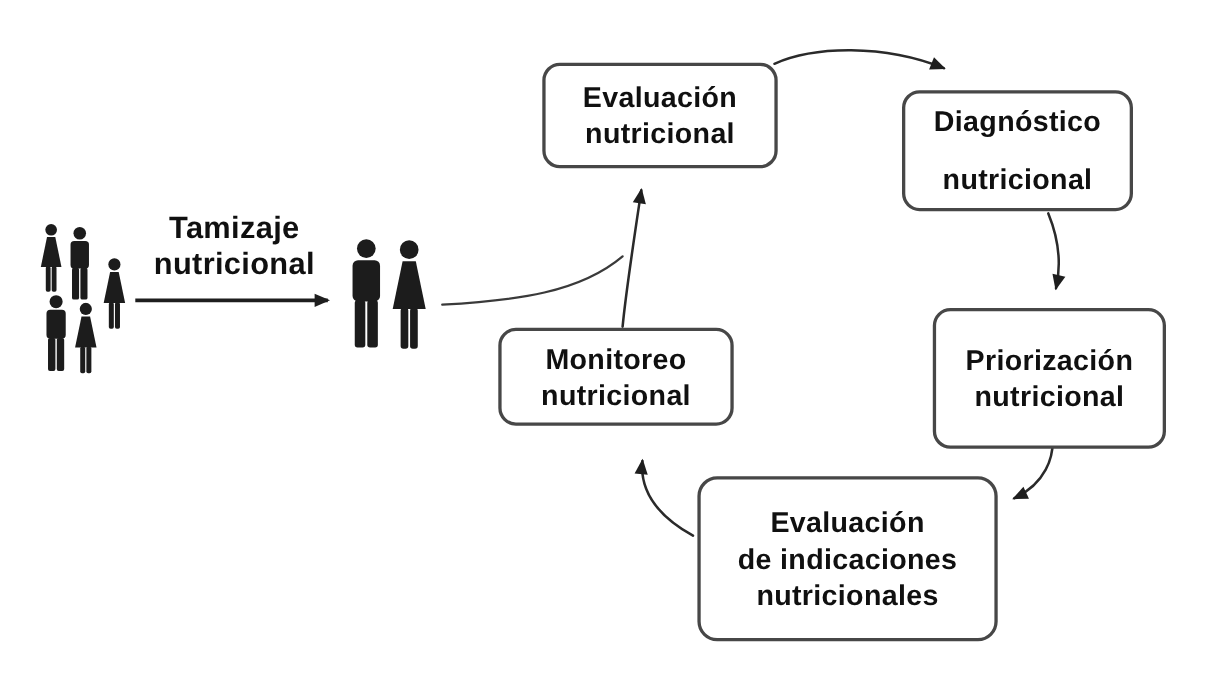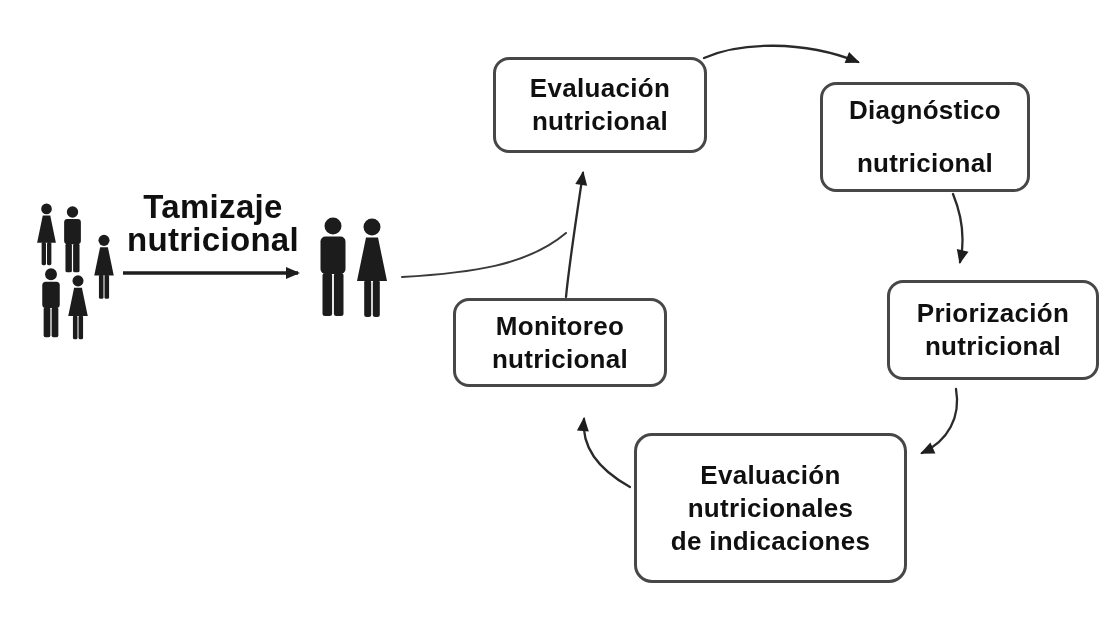--- a/index.html
+++ b/index.html
@@ -25,27 +25,27 @@
     text-align:center;
     color:#101010;
     font-weight:bold;
     font-size:26px;
     line-height:33px;
     letter-spacing:0.3px;
     z-index:2;
   }
   .n-eval {left:493px;top:57px; width:214px;height:96px;}
   .n-diag {left:820px;top:82px; width:210px;height:110px;gap:20px;}
-  .n-prio {left:848px;top:280px;width:212px;height:100px;margin-left:39px;}
+  .n-prio {left:848px;top:280px;width:212px;height:128px;}
   .n-moni {left:453px;top:298px;width:214px;height:89px;}
   .n-elab {left:634px;top:433px;width:273px;height:150px;border-radius:18px;}
   .screen-label{
     position:absolute;left:113px;top:190px;width:200px;
     text-align:center;color:#101010;font-weight:bold;
-    font-size:33px;line-height:33px;letter-spacing:0.3px;
+    font-size:28px;line-height:33px;letter-spacing:0.3px;
     z-index:2;
   }
   .person{position:absolute;z-index:2;}
   .person .fig{fill:#1c1c1c;}
   .arrow{stroke:#2a2a2a;stroke-width:2.3;fill:none;stroke-linecap:round;}
   .connector{stroke:#3a3a3a;stroke-width:2;fill:none;stroke-linecap:round;}
   .screen-arrow{stroke:#1e1e1e;stroke-width:3.4;fill:none;}
   .defs-holder{position:absolute;width:0;height:0;overflow:hidden;}
 </style>
 </head>
@@ -120,21 +120,21 @@
   <div class="node n-diag">
     <div>Diagnóstico</div>
     <div>nutricional</div>
   </div>
   <div class="node n-prio">
     <div>Priorización</div>
     <div>nutricional</div>
   </div>
   <div class="node n-elab">
     <div>Evaluación</div>
+    <div>de indicaciones</div>
     <div>nutricionales</div>
-    <div>de indicaciones</div>
   </div>
   <div class="node n-moni">
     <div>Monitoreo</div>
     <div>nutricional</div>
   </div>
 
 </div>
 
 </body></html>

